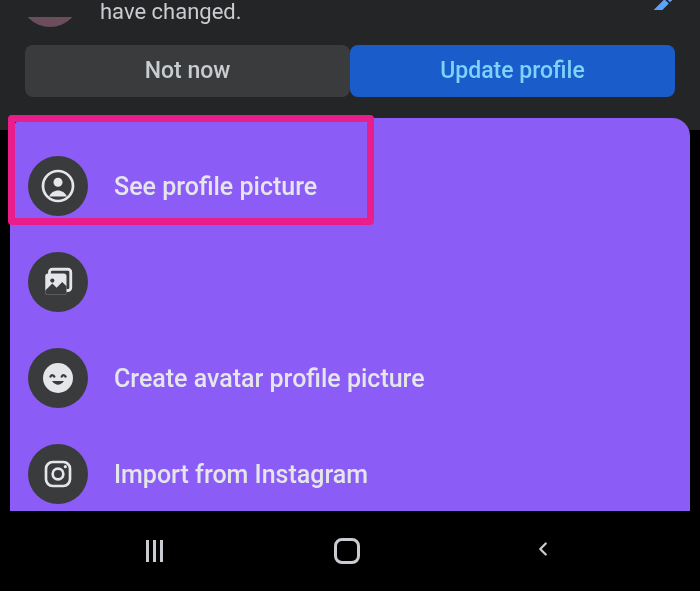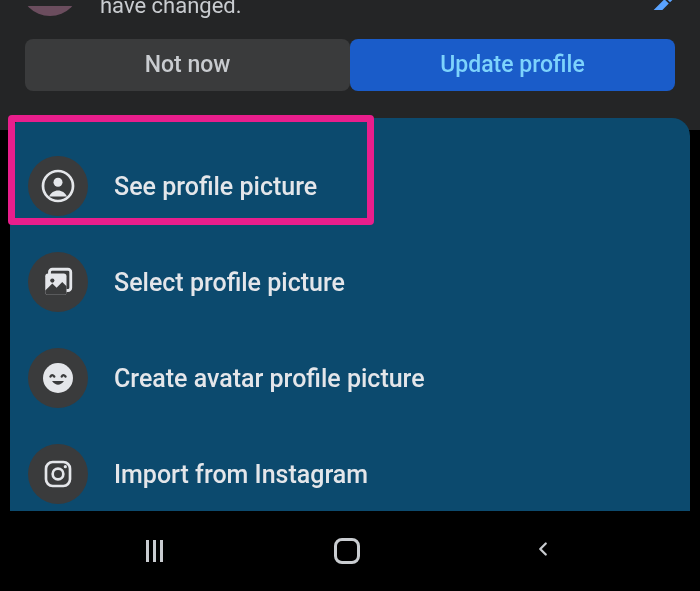--- a/index.html
+++ b/index.html
@@ -19,22 +19,22 @@
       position: absolute;
       top: 0;
       left: 0;
       right: 0;
       height: 130px;
       background: #242526;
       padding: 0 20px;
     }
     .header-row {
       display: flex;
-      align-items: center;
-      padding-top: 2px;
+      align-items: flex-end;
+      padding-top: 8px;
     }
     .avatar-partial {
       width: 60px;
       height: 10px;
       overflow: hidden;
       position: relative;
     }
     .avatar-partial .circle {
       width: 60px;
       height: 60px;
@@ -77,21 +77,21 @@
     .btn-primary {
       background: #1a5cc9;
       color: #7dd3fc;
     }
     .sheet {
       position: absolute;
       top: 118px;
       left: 10px;
       right: 10px;
       bottom: 80px;
-      background: #0c4a6e;
+      background: #8b5cf6;
       border-radius: 18px 18px 0 0;
       padding: 20px 12px 0 12px;
     }
     .menu-item {
       display: flex;
       align-items: center;
       gap: 26px;
       padding: 18px 6px;
     }
     .menu-icon-circle {
@@ -202,21 +202,20 @@
 
   <div class="menu-item">
     <div class="menu-icon-circle">
       <svg width="34" height="34" viewBox="0 0 24 24" fill="#e4e6ea">
         <rect x="6" y="3" width="15" height="15" rx="2" fill="none" stroke="#e4e6ea" stroke-width="2"></rect>
         <rect x="3" y="6" width="15" height="15" rx="2" fill="#e4e6ea"></rect>
         <circle cx="8" cy="11" r="1.5" fill="#3a3b3c"></circle>
         <path d="M3 18 L8 13 L11 16 L15 12 L18 15 L18 19 A2 2 0 0 1 16 21 L5 21 A2 2 0 0 1 3 19 Z" fill="#3a3b3c"></path>
       </svg>
     </div>
-    <span class="menu-label">Select profile picture</span>
   </div>
 
   <div class="menu-item">
     <div class="menu-icon-circle">
       <svg width="36" height="36" viewBox="0 0 24 24" fill="#e4e6ea">
         <circle cx="12" cy="12" r="10"></circle>
         <path d="M7 11 Q8 9.2 9.5 11" stroke="#3a3b3c" stroke-width="1.6" fill="none" stroke-linecap="round"></path>
         <path d="M14.5 11 Q15.5 9.2 17 11" stroke="#3a3b3c" stroke-width="1.6" fill="none" stroke-linecap="round"></path>
         <path d="M8 14 Q12 19 16 14 Z" fill="#3a3b3c"></path>
       </svg>

